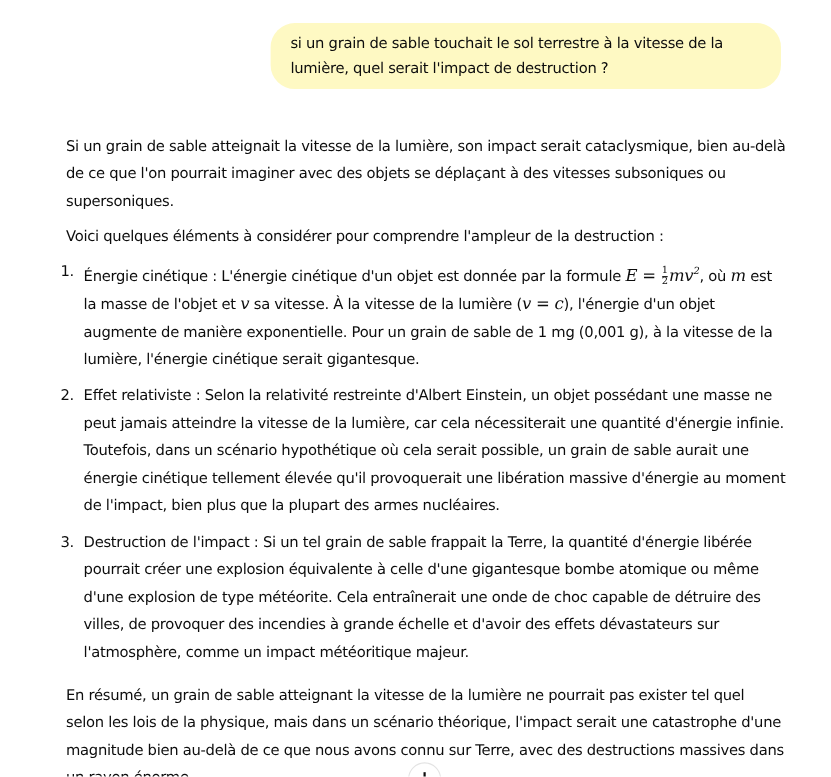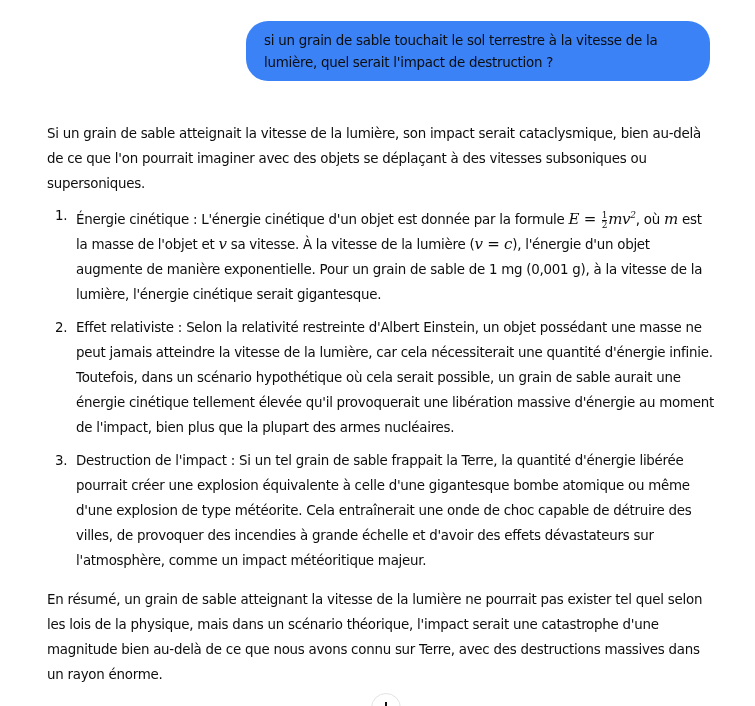--- a/index.html
+++ b/index.html
@@ -4,25 +4,25 @@
 <style>
   html, body { margin: 0; padding: 0; }
   body {
     width: 755px; height: 706px; overflow: hidden; background: #ffffff;
     font-family: "DejaVu Sans", sans-serif; color: #0d0d0d;
     font-size: 13.4px; letter-spacing: -0.25px;
     position: relative;
   }
   .user-bubble {
     position: absolute; left: 246px; top: 21px; width: 464px; height: 60px;
-    background: #3b82f6; border-radius: 22px; box-sizing: border-box;
+    background: #fef9c3; border-radius: 22px; box-sizing: border-box;
     padding: 9px 18px 0 18px; line-height: 21.5px;
   }
   .assistant { position: absolute; left: 47px; top: 121px; width: 668px; line-height: 25px; }
-  .assistant p { margin: 0 0 7px 0; }
+  .assistant p { margin: 0 0 7px 13px; }
   .list { margin: 0 0 14px 0; padding: 0; list-style: none; }
   .list li { position: relative; padding-left: 29px; margin-bottom: 8px; }
   .list li .num { position: absolute; left: 8px; top: 0; }
   b { font-weight: normal; }
   .math { font-family: "DejaVu Serif", serif; font-style: italic; font-size: 15px; }
   .math .up { font-style: normal; }
   .frac { display: inline-block; vertical-align: middle; text-align: center; font-style: normal; font-size: 9px; line-height: 9px; margin: 0 1px; }
   .frac span { display: block; }
   .frac .den { border-top: 1px solid #0d0d0d; }
   sup { font-size: 9px; }
@@ -34,20 +34,21 @@
 </style>
 </head>
 <body>
 
 <div class="user-bubble">
   <span>si un grain de sable touchait le sol terrestre à la vitesse de la lumière, quel serait l'impact de destruction ?</span>
 </div>
 
 <div class="assistant">
   <p>Si un grain de sable atteignait la vitesse de la lumière, son impact serait cataclysmique, bien au-delà de ce que l'on pourrait imaginer avec des objets se déplaçant à des vitesses subsoniques ou supersoniques.</p>
+  <p>Voici quelques éléments à considérer pour comprendre l'ampleur de la destruction :</p>
 
   <ol class="list">
     <li>
       <span class="num">1.</span>
       <b>Énergie cinétique</b><span> : </span><span>L'énergie cinétique d'un objet est donnée par la formule </span><span class="math"><span>E</span><span class="up"> = </span><span class="frac"><span>1</span><span class="den">2</span></span><span>mv</span><sup>2</sup></span><span>, où </span><span class="math">m</span><span> est la masse de l'objet et </span><span class="math">v</span><span> sa vitesse. À la vitesse de la lumière (</span><span class="math">v = c</span><span>), l'énergie d'un objet augmente de manière exponentielle. Pour un grain de sable de 1 mg (0,001 g), à la vitesse de la lumière, l'énergie cinétique serait gigantesque.</span>
     </li>
     <li>
       <span class="num">2.</span>
       <b>Effet relativiste</b><span> : </span><span>Selon la relativité restreinte d'Albert Einstein, un objet possédant une masse ne peut jamais atteindre la vitesse de la lumière, car cela nécessiterait une quantité d'énergie infinie. Toutefois, dans un scénario hypothétique où cela serait possible, un grain de sable aurait une énergie cinétique tellement élevée qu'il provoquerait une libération massive d'énergie au moment de l'impact, bien plus que la plupart des armes nucléaires.</span>
     </li>

